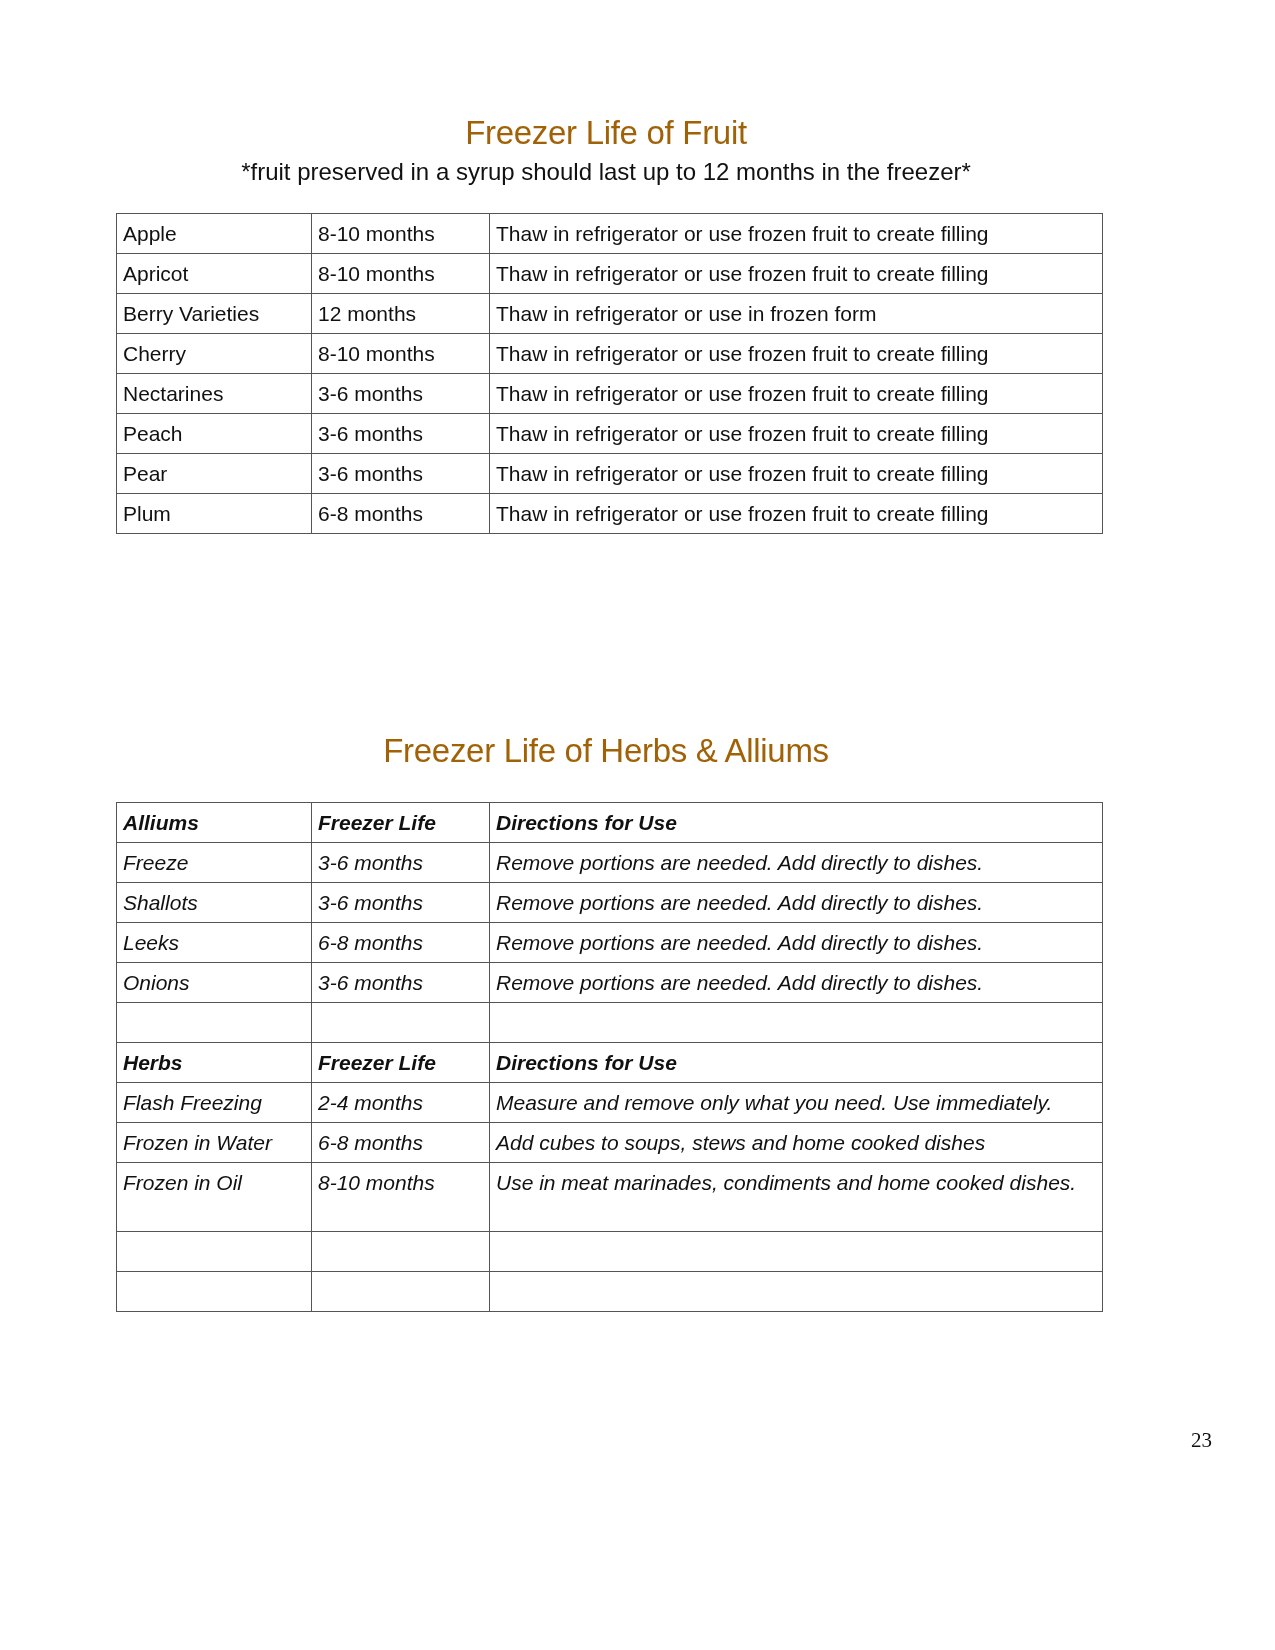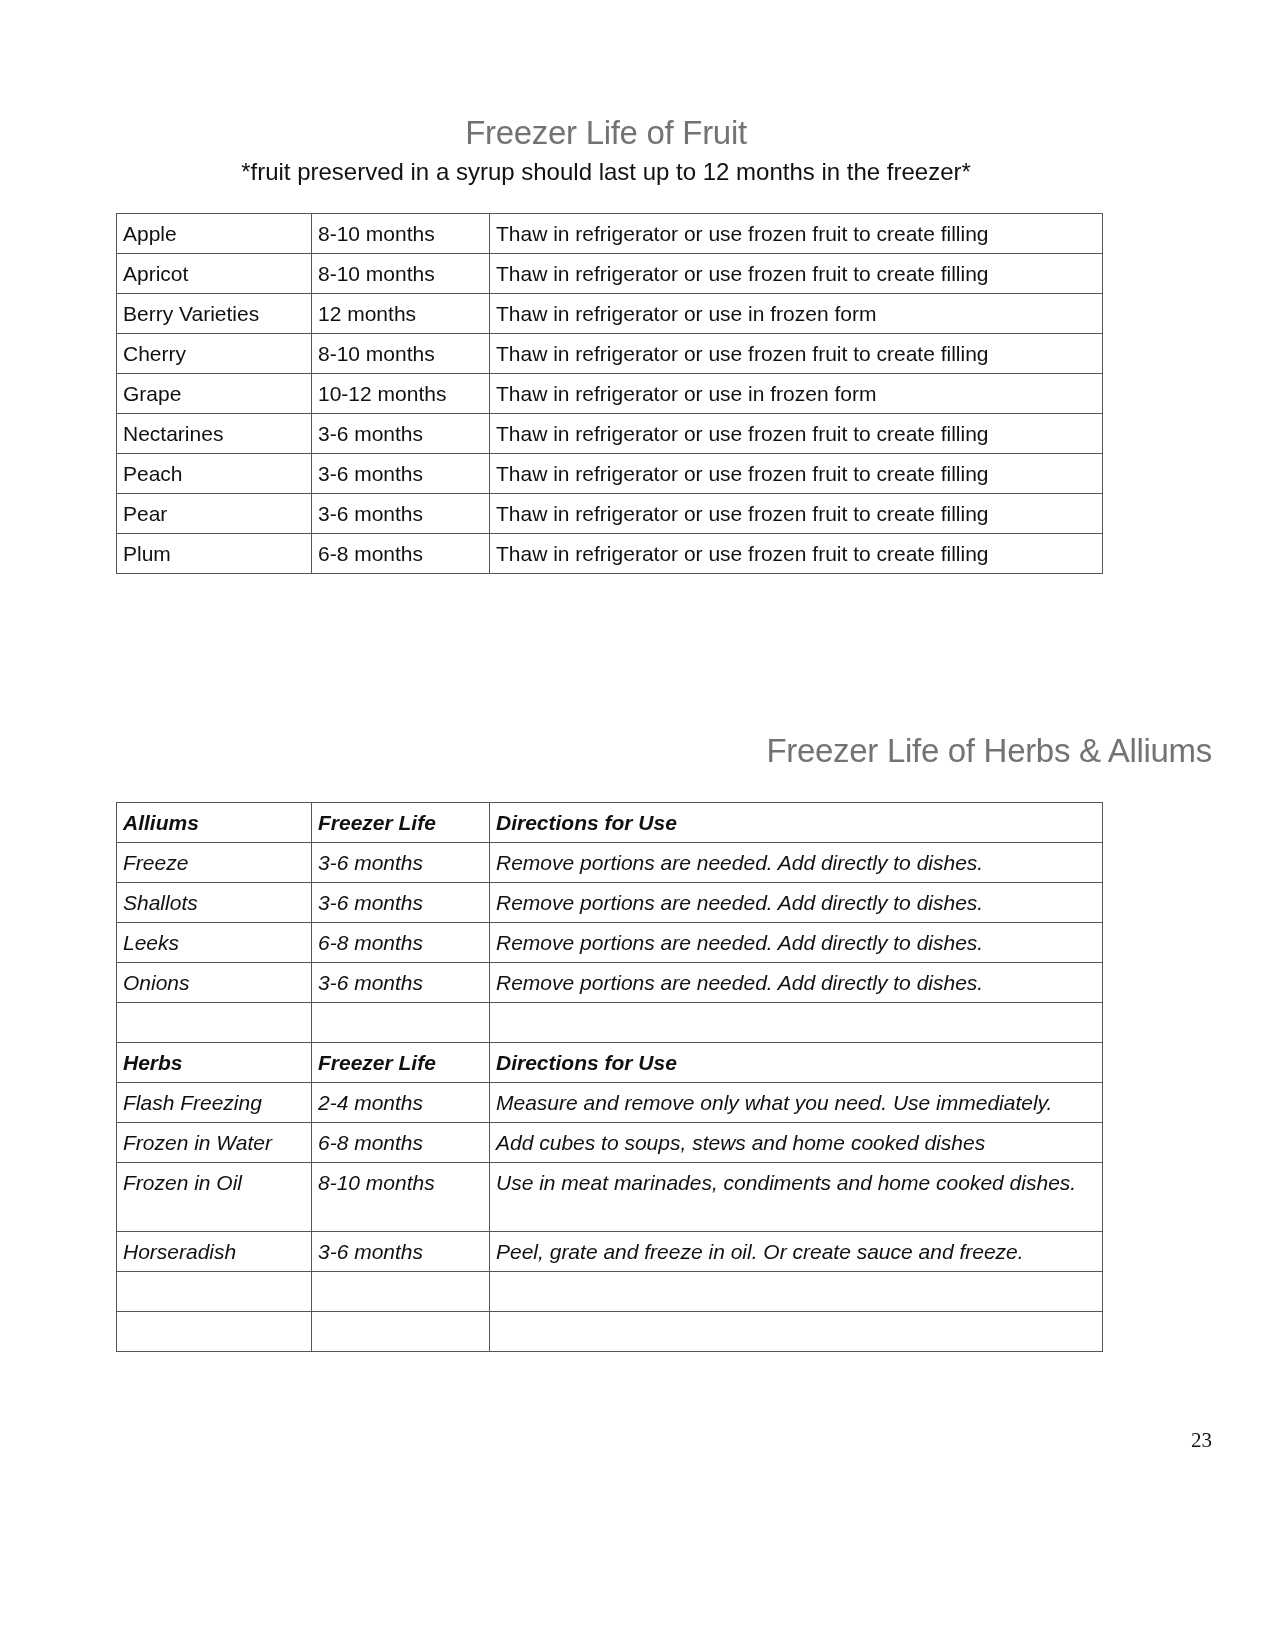--- a/index.html
+++ b/index.html
@@ -2,21 +2,21 @@
 <html><head>
   <meta charset="utf-8">
   <style>
     html, body { margin: 0; padding: 0; background: #ffffff; }
     body {
       width: 1275px; height: 1650px; position: relative; overflow: hidden;
       font-family: "Liberation Sans", "DejaVu Sans", sans-serif; color: #111;
     }
     .title {
       position: absolute; left: 0; width: 1212px; text-align: center;
-      font-size: 33px; font-weight: normal; color: #737373; letter-spacing: -0.3px;
+      font-size: 33px; font-weight: normal; color: #a16207; letter-spacing: -0.3px;
     }
     .subtitle {
       position: absolute; left: 0; width: 1212px; text-align: center;
       font-size: 24px; color: #111;
     }
     table.grid {
       position: absolute; left: 116px; width: 986px;
       border-collapse: collapse; table-layout: fixed;
     }
     table.grid td {
@@ -61,25 +61,20 @@
     <td>Berry Varieties</td>
     <td>12 months</td>
     <td>Thaw in refrigerator or use in frozen form</td>
   </tr>
   <tr>
     <td>Cherry</td>
     <td>8-10 months</td>
     <td>Thaw in refrigerator or use frozen fruit to create filling</td>
   </tr>
   <tr>
-    <td>Grape</td>
-    <td>10-12 months</td>
-    <td>Thaw in refrigerator or use in frozen form</td>
-  </tr>
-  <tr>
     <td>Nectarines</td>
     <td>3-6 months</td>
     <td>Thaw in refrigerator or use frozen fruit to create filling</td>
   </tr>
   <tr>
     <td>Peach</td>
     <td>3-6 months</td>
     <td>Thaw in refrigerator or use frozen fruit to create filling</td>
   </tr>
   <tr>
@@ -88,21 +83,21 @@
     <td>Thaw in refrigerator or use frozen fruit to create filling</td>
   </tr>
   <tr>
     <td>Plum</td>
     <td>6-8 months</td>
     <td>Thaw in refrigerator or use frozen fruit to create filling</td>
   </tr>
 </tbody>
   </table>
 
-<div class="title" style="top:732px;text-align:right;">Freezer Life of Herbs &amp; Alliums</div>
+<div class="title" style="top:732px;">Freezer Life of Herbs &amp; Alliums</div>
 
 <table class="grid" style="top:802px;font-style:italic;">
   <colgroup>
       <col class="c1">
       <col class="c2">
       <col class="c3">
     </colgroup>
   <tbody>
       <tr>
     <td class="hdr">Alliums</td>
@@ -148,25 +143,20 @@
     <td>Frozen in Water</td>
     <td>6-8 months</td>
     <td>Add cubes to soups, stews and home cooked dishes</td>
   </tr>
   <tr class="tall">
     <td>Frozen in Oil</td>
     <td>8-10 months</td>
     <td>Use in meat marinades, condiments and home cooked dishes.</td>
   </tr>
   <tr>
-    <td>Horseradish</td>
-    <td>3-6 months</td>
-    <td>Peel, grate and freeze in oil. Or create sauce and freeze.</td>
-  </tr>
-  <tr>
     <td></td>
     <td></td>
     <td></td>
   </tr>
   <tr>
     <td></td>
     <td></td>
     <td></td>
   </tr>
 </tbody>

